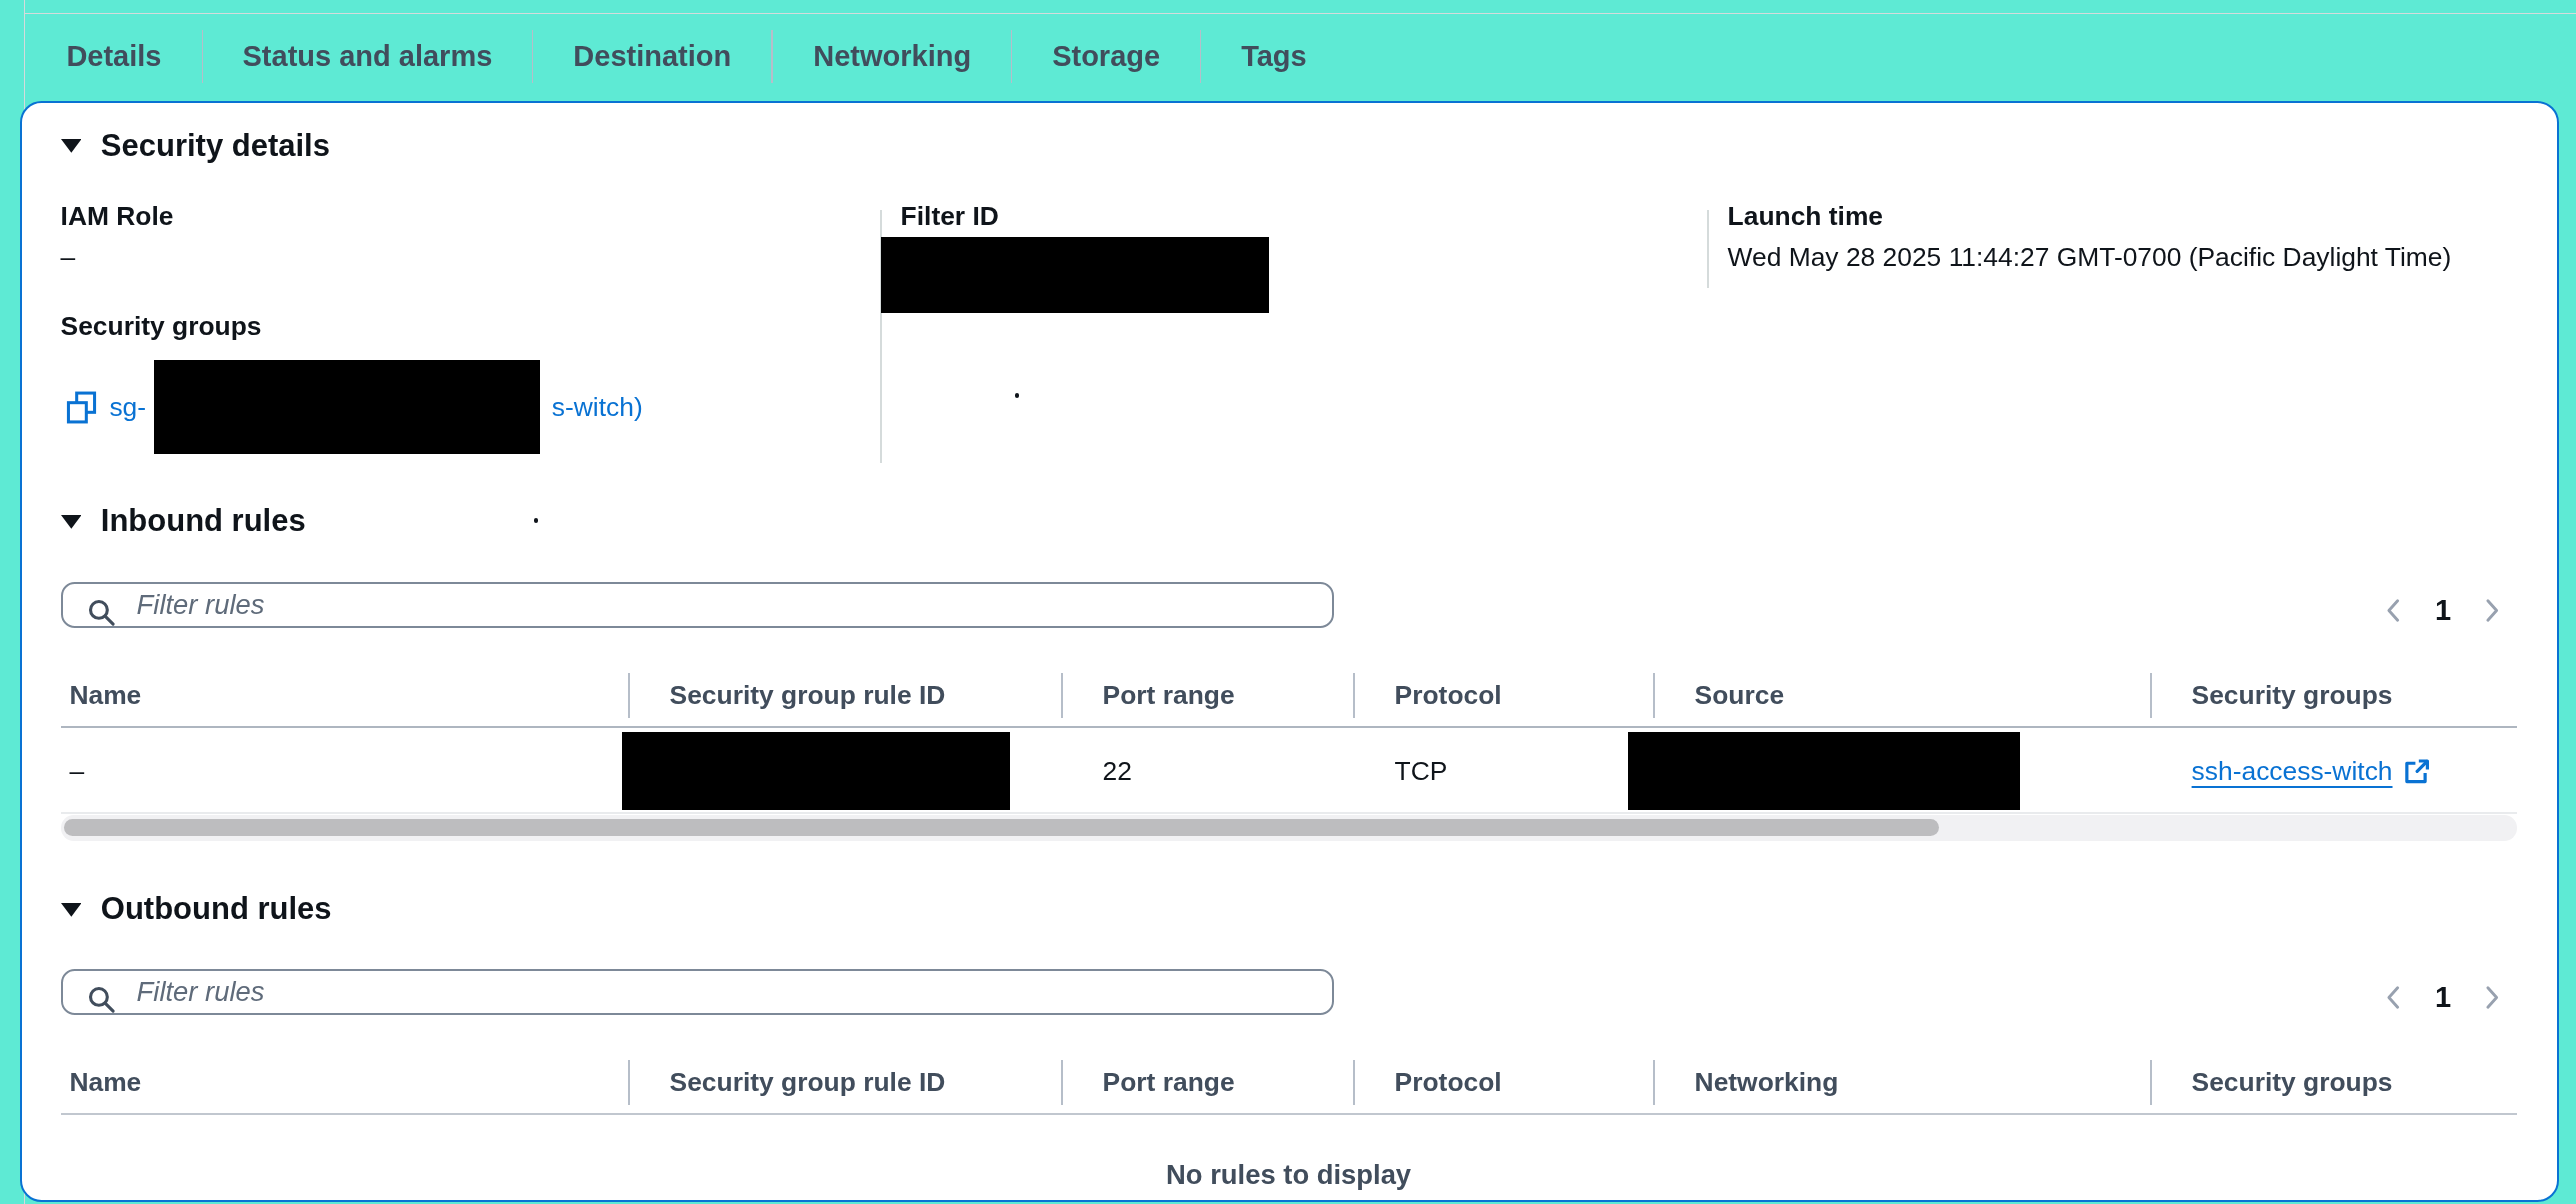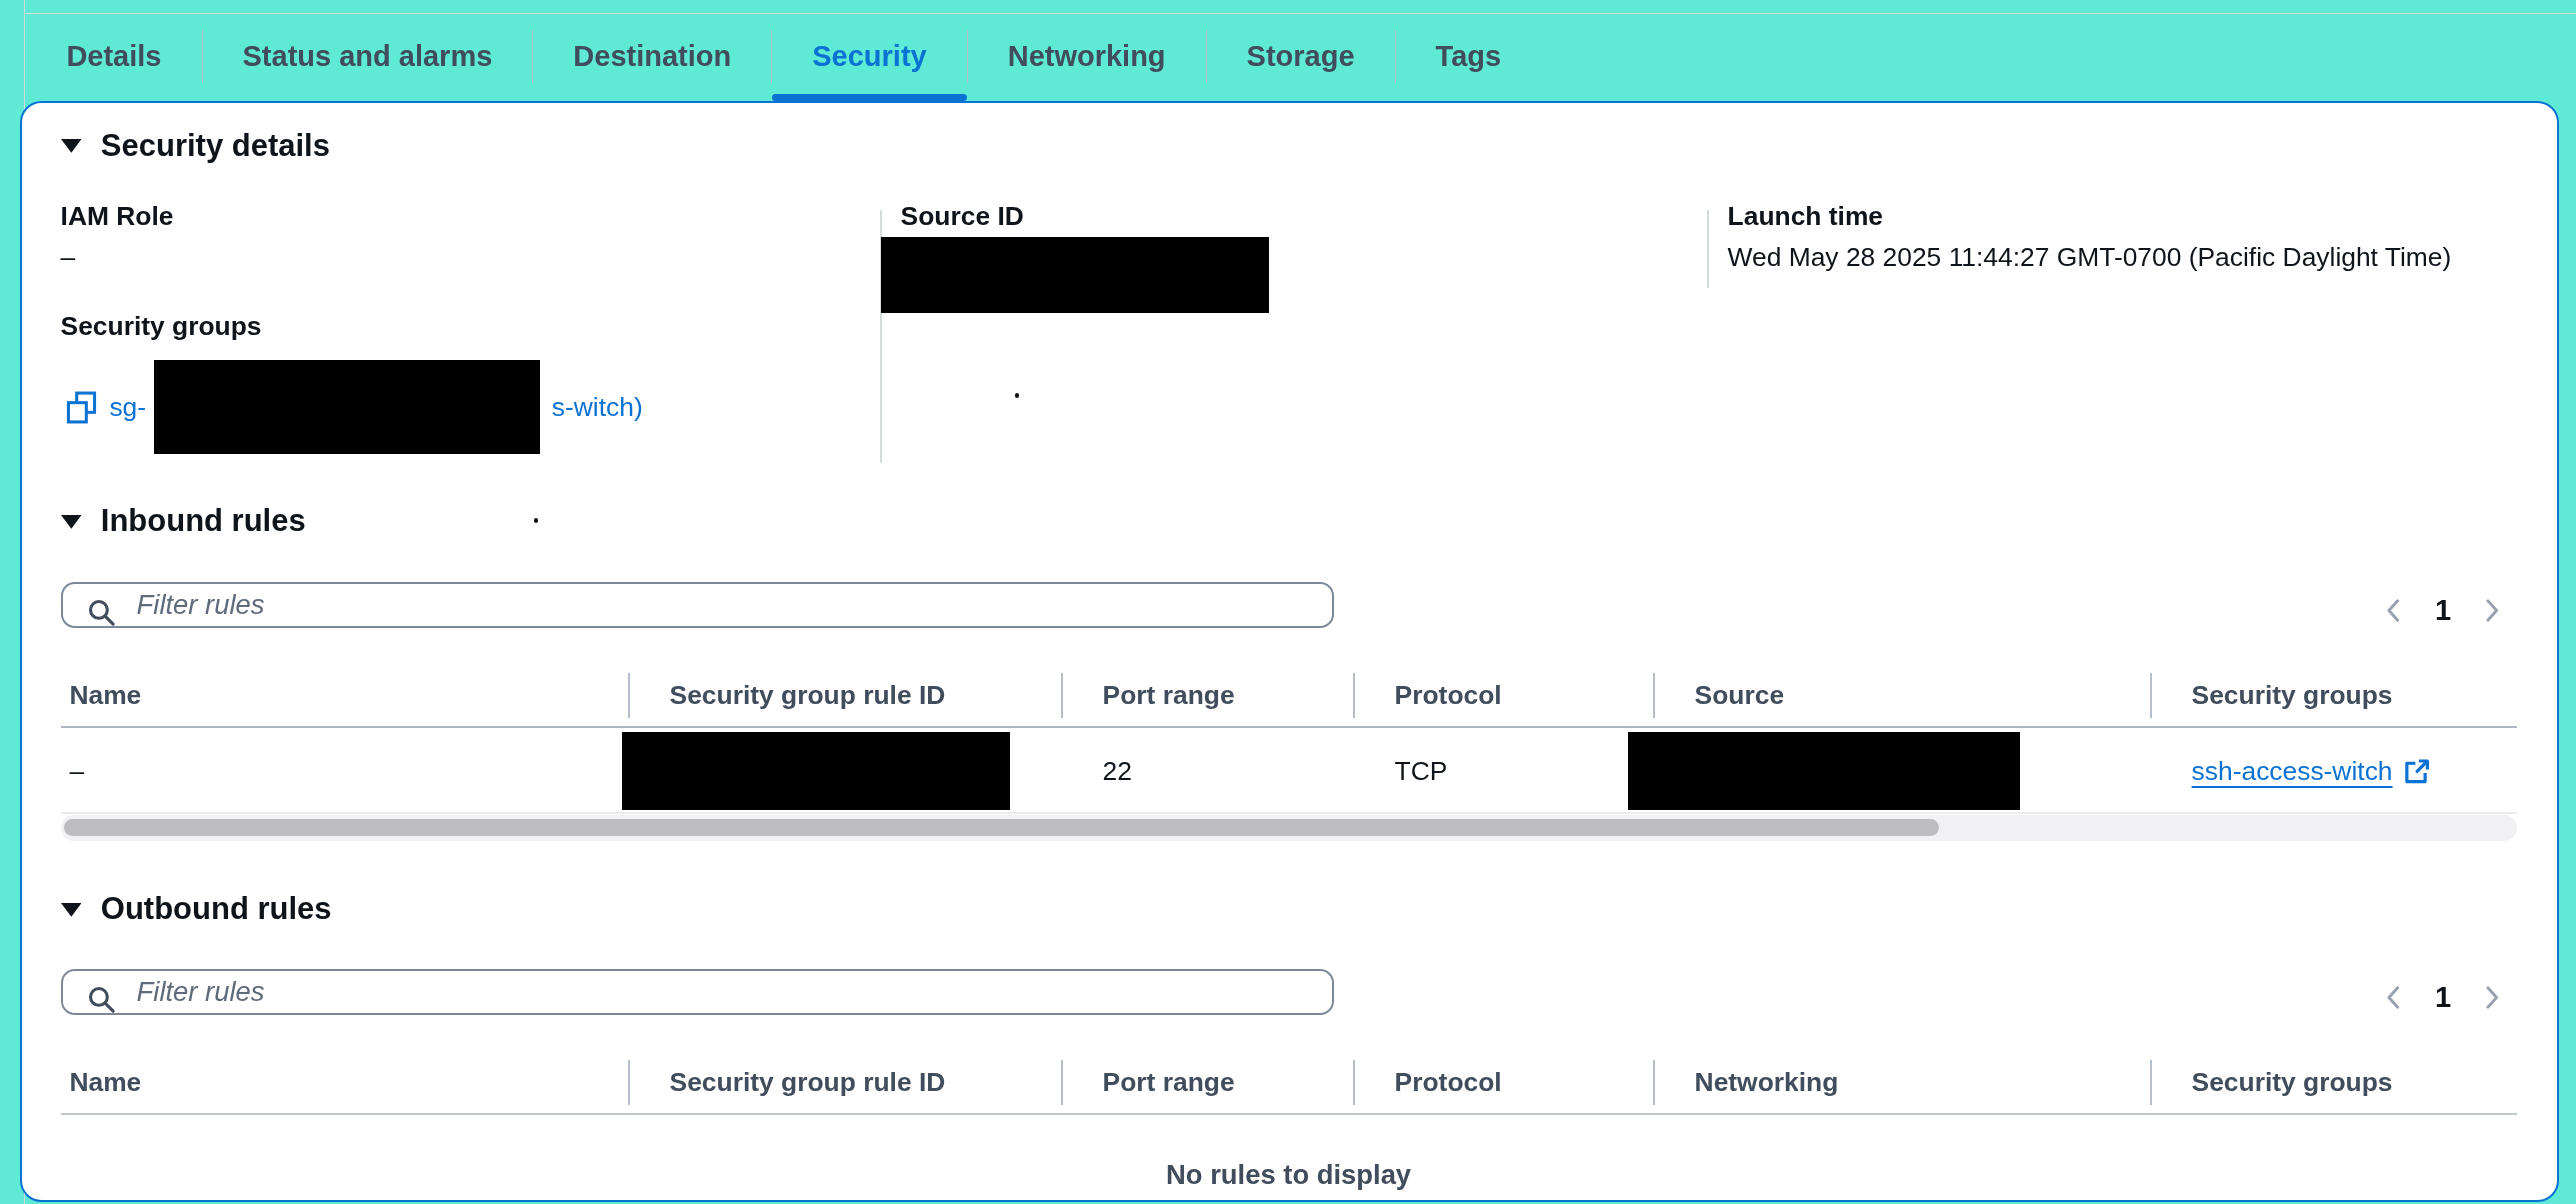--- a/index.html
+++ b/index.html
@@ -96,24 +96,20 @@
     </button>
     <span class="tabsep"></span>
     <button class="tab">
       <span>Status and alarms</span>
     </button>
     <span class="tabsep"></span>
     <button class="tab">
       <span>Destination</span>
     </button>
     <span class="tabsep"></span>
-    <button class="tab active">
-      <span>Security</span>
-      <span class="tab-underline"></span>
-    </button>
     <span class="tabsep"></span>
     <button class="tab">
       <span>Networking</span>
     </button>
     <span class="tabsep"></span>
     <button class="tab">
       <span>Storage</span>
     </button>
     <span class="tabsep"></span>
     <button class="tab">
@@ -131,21 +127,21 @@
       </span>
       <span class="title-text">Security details</span>
     </div>
 
     <div class="vline" style="left:858px; top:107px; width:2px; height:253px; background:#d5dbdb;"></div>
     <div class="vline" style="left:1685px; top:107px; width:2px; height:78px; background:#d5dbdb;"></div>
 
     <div class="abs field-label" style="left:39px; top:98px;">IAM Role</div>
     <div class="abs field-value" style="left:39px; top:139px;">–</div>
 
-    <div class="abs field-label" style="left:879px; top:98px;">Source ID</div>
+    <div class="abs field-label" style="left:879px; top:98px;">Filter ID</div>
     <div class="abs redacted" style="left:859px; top:134px; width:388px; height:76px;"></div>
     <div class="dot" style="left:993px; top:290px;"></div>
 
     <div class="abs field-label" style="left:1706px; top:98px;">Launch time</div>
     <div class="abs field-value" style="left:1706px; top:139px;">Wed May 28 2025 11:44:27 GMT-0700 (Pacific Daylight Time)</div>
 
     <div class="abs field-label" style="left:39px; top:208px;">Security groups</div>
 
     <div class="sg-row" style="left:43px; top:257px; height:94px; gap:11.8px;">
       <span style="display:inline-flex;">

